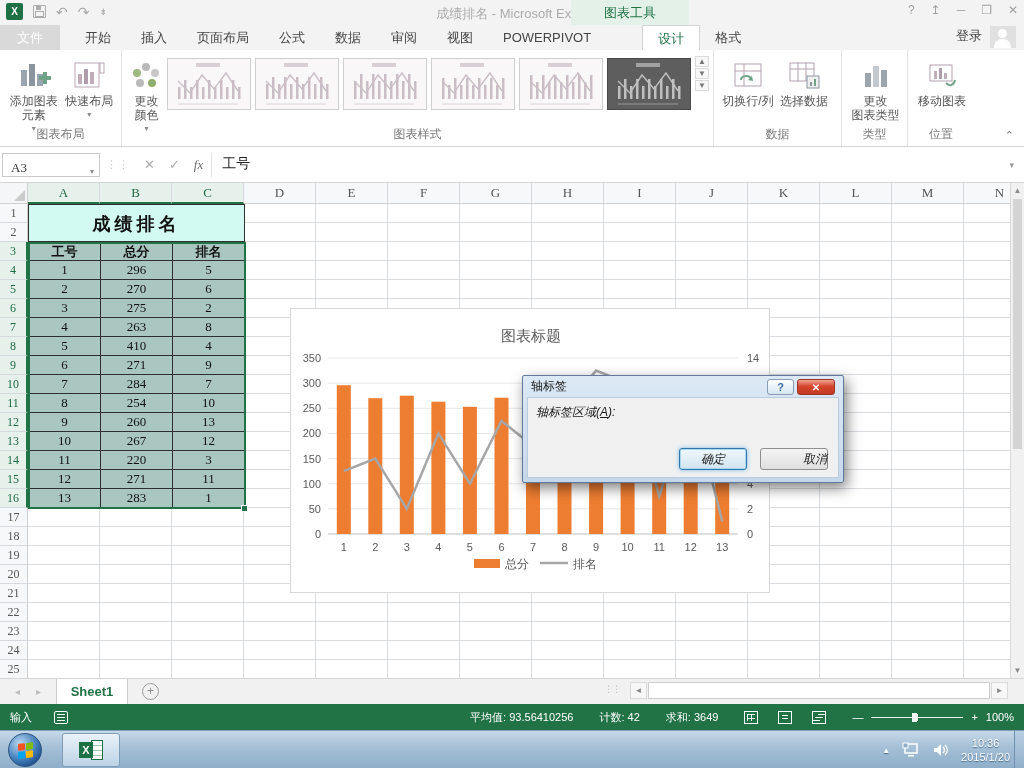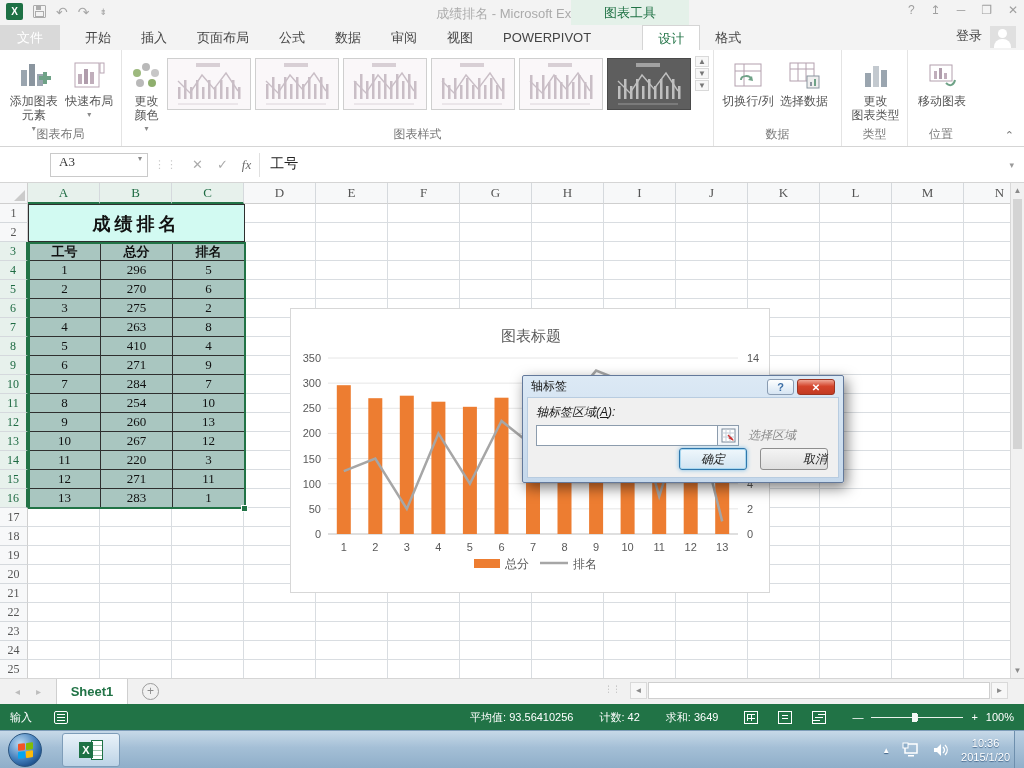--- a/index.html
+++ b/index.html
@@ -57,22 +57,22 @@
   .thumb { width:84px; height:52px; border:1px solid #CFCFCF; background:#FAF7F9; }
   .thumb.dark { background:#5E5E5E; border-color:#4A4A4A; }
   .gscroll { width:17px; margin-left:2px; display:flex; flex-direction:column; gap:1px; }
   .gscroll div { flex:1; border:1px solid #D9D9D9; background:#F7F7F7; font-size:8px;
     color:#777; display:flex; align-items:center; justify-content:center; }
   .collapse { position:absolute; right:10px; bottom:4px; font-size:11px; color:#777; }
 
   
   .fbar { position:absolute; left:0; top:147px; width:1024px; height:36px; background:#FFF;
     border-bottom:1px solid #D5D5D5; display:flex; align-items:center; padding:4px 2px; }
-  .namebox { width:98px; height:24px; border:1px solid #CACACA; display:flex; align-items:flex-start;
-    font-size:13px; color:#333; padding-left:8px; font-family:"Liberation Serif", serif;margin-left:48px; }
+  .namebox { width:98px; height:24px; border:1px solid #CACACA; display:flex; align-items:flex-end;
+    font-size:13px; color:#333; padding-left:8px; font-family:"Liberation Serif", serif; }
   .namebox .dd { margin-left:auto; margin-right:5px; }
   .fsep { color:#C9C9C9; margin:0 6px; font-size:11px; letter-spacing:1px; }
   .fbtns { display:flex; gap:14px; color:#ABABAB; font-size:13px; padding:0 8px;
     border-right:1px solid #E0E0E0; height:24px; align-items:center; }
   .fx { font-family:"Liberation Serif", serif; font-style:italic; color:#6D6D6D; }
   .fvalue { flex:1; height:24px; font-size:14px; color:#222; padding:2px 10px;
     font-family:"Liberation Serif", serif; }
   .farrow { color:#9A9A9A; font-size:9px; padding-right:8px; }
 
   
@@ -676,32 +676,20 @@
       <div class="dialog">
         <div class="dtitle">
           <span>轴标签</span>
           <span class="dctrl">
             <span class="dhelp">?</span>
             <span class="dclose">✕</span>
           </span>
         </div>
         <div class="dbody">
           <div class="dlabel"><span>轴标签区域(</span><u>A</u><span>):</span></div>
-          <div class="drow">
-            <div class="dinput"></div>
-            <div class="dpick">
-              <svg width="15" height="15">
-                  <rect x="1" y="1" width="13" height="13" fill="#FFF" stroke="#7A8A9A"></rect>
-                  <path d="M1 5h13M1 9h13M5 1v13M9 1v13" stroke="#C3CDD7"></path>
-                  <path d="M13 13l-6-3 3-1z" fill="#C33"></path>
-                  <path d="M7 7l5 5" stroke="#C33" stroke-width="1.5"></path>
-                </svg>
-            </div>
-            <span class="dhint">选择区域</span>
-          </div>
           <div class="dbtns">
             <div class="dbtn ok">确定</div>
             <div class="dbtn cancel">取消</div>
           </div>
         </div>
       </div>
     </div>
 
     <div class="vscroll">
       <div class="up">▲</div>

